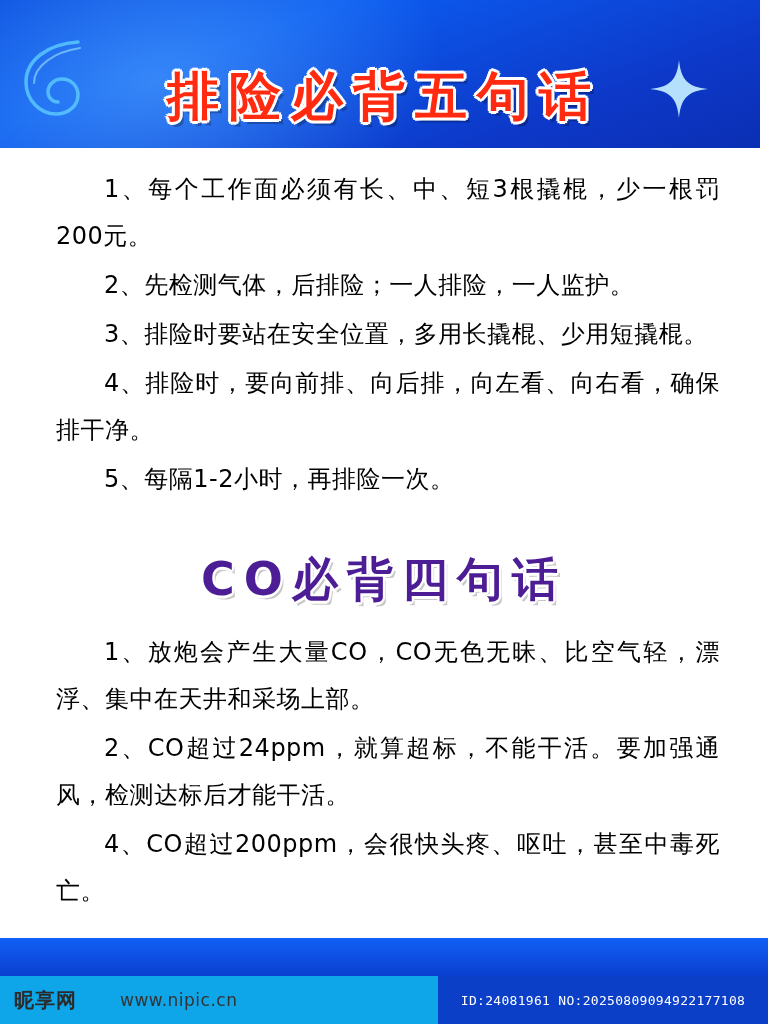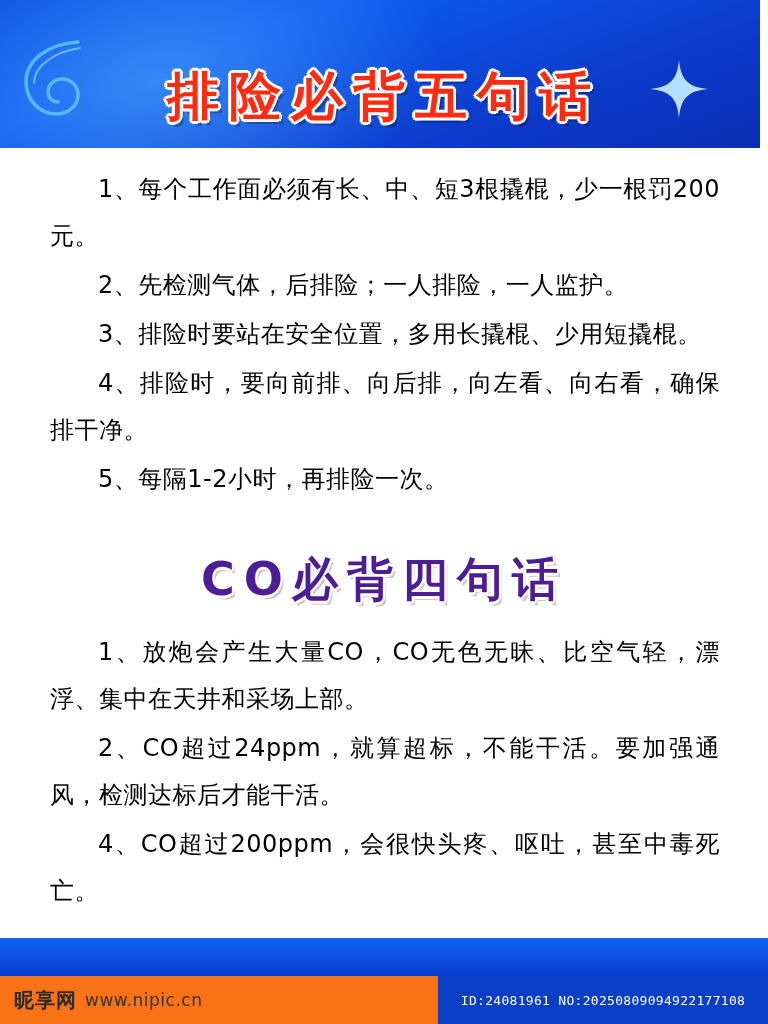--- a/index.html
+++ b/index.html
@@ -70,21 +70,21 @@
     height: 790px;
     padding: 18px 48px 0 48px;
     background: #ffffff;
   }
   .para {
     font-family: "DejaVu Sans", "Liberation Sans", sans-serif;
     font-size: 24px;
     line-height: 47px;
     color: #000000;
     text-indent: 48px;
-    margin: 0 0 2px 2px;
+    margin: 0 0 2px 8px;
     text-align: justify;
     letter-spacing: 0.5px;
   }
   .section-title {
     margin: 46px 0 18px 0;
     text-align: center;
     font-family: "DejaVu Sans", sans-serif;
     font-size: 46px;
     font-weight: bold;
     letter-spacing: 9px;
@@ -101,21 +101,21 @@
   .bottom-blue {
     position: absolute;
     left: 0; top: 938px;
     width: 768px; height: 38px;
     background: linear-gradient(180deg, #1160f5 0%, #0a3fd0 100%);
   }
   .footer {
     position: absolute;
     left: 0; top: 976px;
     width: 768px; height: 48px;
-    background: #f97316;
+    background: #0ea5e9;
     display: flex;
     align-items: center;
   }
   .footer-logo {
     display: flex;
     align-items: center;
     padding-left: 14px;
     gap: 8px;
   }
   .logo-mark {
@@ -123,20 +123,21 @@
     font-size: 20px;
     font-weight: bold;
     color: #2b2b2b;
     letter-spacing: 1px;
   }
   .logo-url {
     font-family: "DejaVu Sans", sans-serif;
     font-size: 17px;
     color: #333333;
     letter-spacing: .5px;
+    margin-left: 35px;
   }
   .footer-id {
     position: absolute;
     right: 0; top: 0;
     height: 48px;
     width: 330px;
     background: #0b3fc8;
     color: #ffffff;
     font-family: "DejaVu Sans Mono", monospace;
     font-size: 13px;

